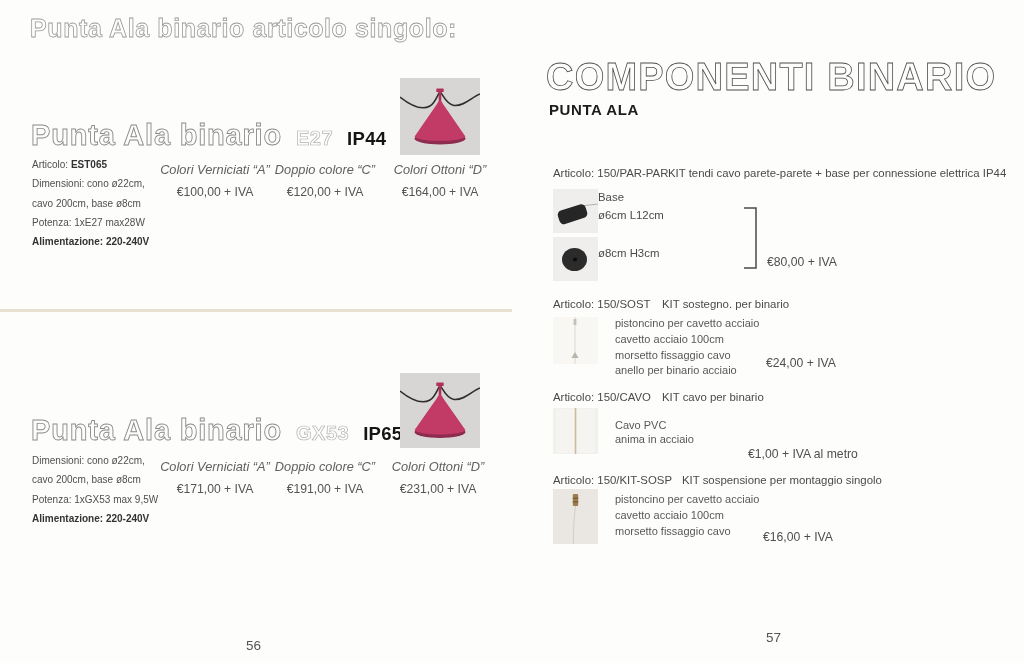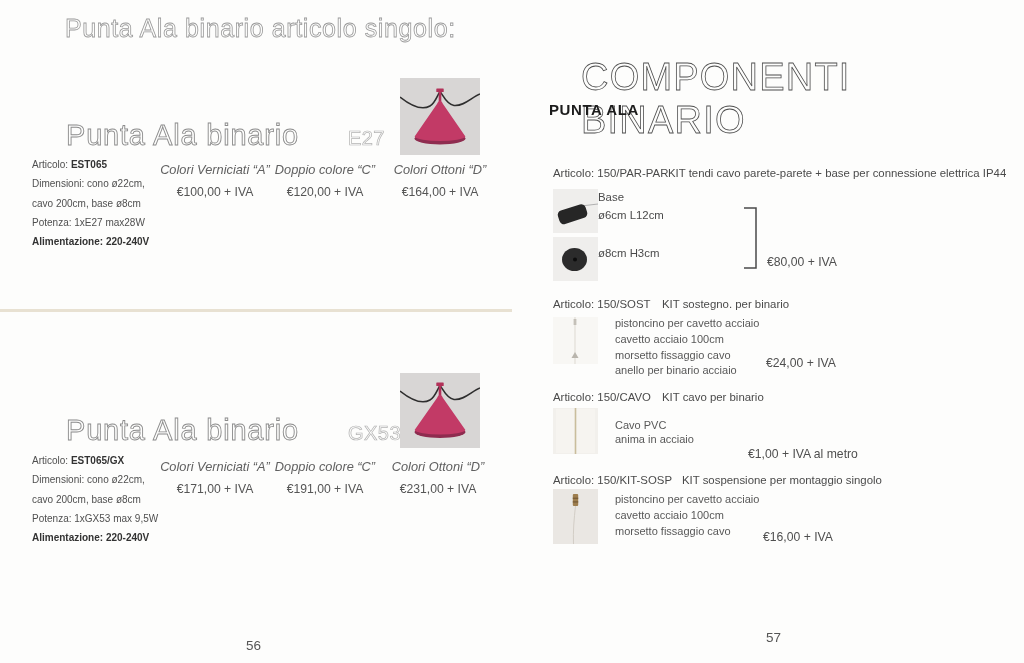--- a/index.html
+++ b/index.html
@@ -5,21 +5,21 @@
   html,body{margin:0;padding:0;}
   body{
     width:1024px;height:663px;position:relative;overflow:hidden;
     background:#fdfdfc;
     font-family:"Liberation Sans",sans-serif;
     color:#4a4a4a;
   }
   .abs{position:absolute;}
 
   
-  .hair{color:var(--hcs,#8a8a8a);font-weight:400;margin-left:35px;}
+  .hair{color:var(--hcs,#8a8a8a);font-weight:700;}
   @supports (-webkit-text-stroke: 1px #000){
     .hair{color:transparent;-webkit-text-stroke:var(--hw,0.8px) var(--hc,#8a8a8a);}
   }
 
   
   .page-title{left:30px;top:14px;font-size:25px;letter-spacing:0.6px;}
   .product-title{display:flex;align-items:baseline;gap:14px;white-space:nowrap;}
   .product-name{font-size:29px;letter-spacing:0.8px;}
   .lamp-type{font-size:20px;letter-spacing:0.5px;}
   .ip-rating{font-size:18.5px;font-weight:bold;color:#151515;letter-spacing:0.3px;}
@@ -87,21 +87,20 @@
 
 <div class="abs divider"></div>
 
 <div class="abs product-title" style="left:31px;top:414px">
   <span class="hair product-name" style="--hw:0.9px;--hc:#8c8c8c;--hcs:#8c8c8c">Punta Ala binario</span>
   <span class="hair lamp-type" style="--hw:0.7px;--hc:#b3b3b3;--hcs:#b3b3b3">GX53</span>
   <span class="ip-rating">IP65</span>
 </div>
 
 <div class="abs specs" style="left:32px;top:451px">
-  <div><span>Articolo:</span> <b>EST065/GX</b></div>
   <div>Dimensioni: cono ø22cm,</div>
   <div>cavo 200cm, base ø8cm</div>
   <div>Potenza:  1xGX53 max 9,5W</div>
   <div class="spec-strong">Alimentazione: 220-240V</div>
 </div>
 
 <div class="abs price-col" style="left:145px;top:459px">
   <div class="price-header">Colori Verniciati “A”</div>
   <div class="price-value">€171,00 + IVA</div>
 </div>

